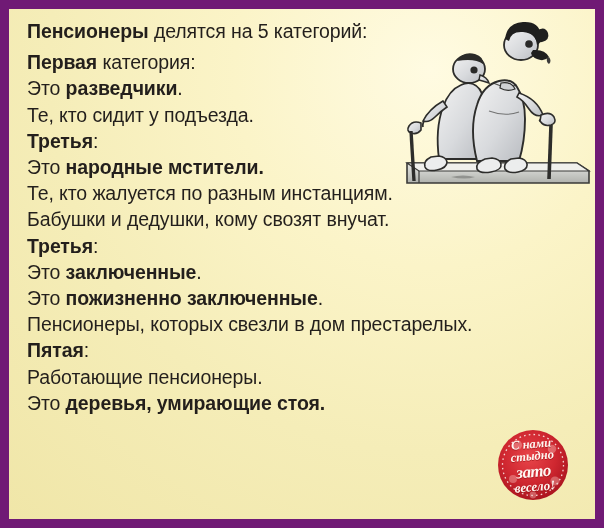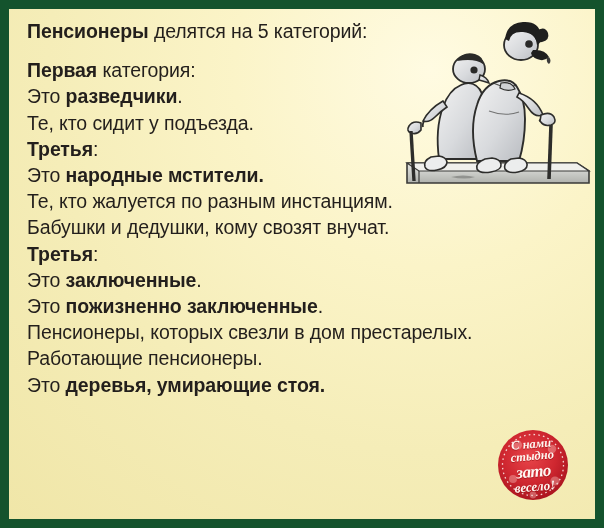--- a/index.html
+++ b/index.html
@@ -5,42 +5,42 @@
   html,body{margin:0;padding:0;}
   body{
     width:604px;height:528px;overflow:hidden;
     background:#ee2211;
     font-family:"Liberation Sans","DejaVu Sans",sans-serif;
   }
   #card{
     position:relative;
     width:604px;height:528px;
     box-sizing:border-box;
-    border:9px solid #14532d;
+    border:9px solid #701a75;
     background:#f7f0bf;
   }
   
   #bgwash{
     position:absolute;left:0;top:0;right:0;bottom:0;
     background:
       radial-gradient(circle at 72% 12%, #fffbe2 0%, #fbf4c8 32%, #f5edb8 62%, #f0e6a8 100%);
     z-index:0;
   }
   #textcol{
     position:absolute;z-index:3;
     left:18px;top:9px;right:6px;
   }
   .line{
     font-size:19.5px;
     line-height:26.2px;
     color:#231f1c;
     white-space:nowrap;
     letter-spacing:-0.1px;
   }
-  .line.gap{margin-top:13px;}
+  .line.gap{margin-top:5px;}
   .line b{font-weight:bold;}
   
   #cartoon{
     position:absolute;z-index:2;
     left:372px;top:2px;width:222px;height:176px;
   }
   
   #stamp{
     position:absolute;z-index:4;
     left:488px;top:420px;width:72px;height:72px;
@@ -141,20 +141,21 @@
     <div class="line"><span>Это </span><b>народные мстители.</b><span></span></div>
     <div class="line">Те, кто жалуется по разным инстанциям.</div>
 
     <div class="line">Бабушки и дедушки, кому свозят внучат.</div>
     <div class="line"><b>Третья</b><span>:</span></div>
     <div class="line"><span>Это </span><b>заключенные</b><span>.</span></div>
 
     <div class="line"><span>Это </span><b>пожизненно заключенные</b><span>.</span></div>
     <div class="line">Пенсионеры, которых свезли в дом престарелых.</div>
 
+    <div class="line"><b>Пятая</b><span>:</span></div>
     <div class="line">Работающие пенсионеры.</div>
     <div class="line"><span>Это </span><b>деревья, умирающие стоя.</b><span></span></div>
   </div>
 
   <div id="stamp">
     <svg viewBox="0 0 72 72" width="72" height="72" xmlns="http://www.w3.org/2000/svg">
       <defs>
         <radialGradient id="gstamp" cx="45%" cy="38%" r="68%">
           <stop offset="0" stop-color="#e8454a"></stop>
           <stop offset="0.55" stop-color="#cf2730"></stop>

